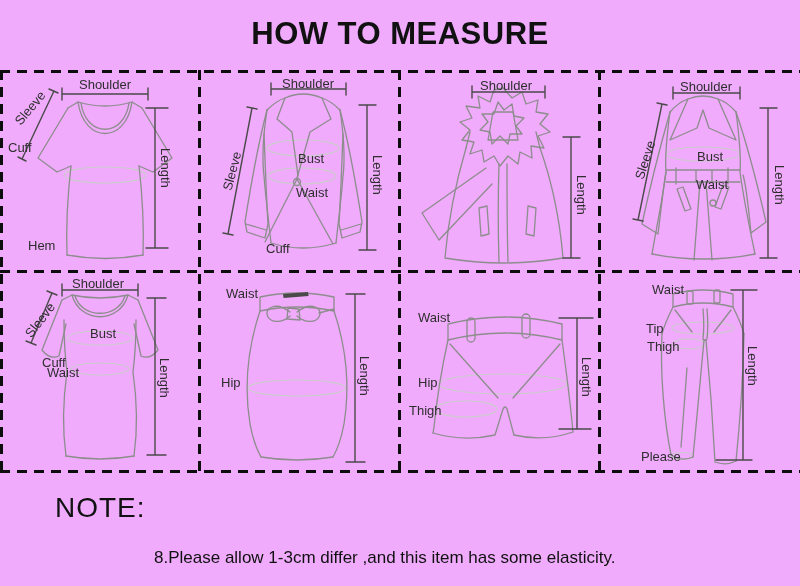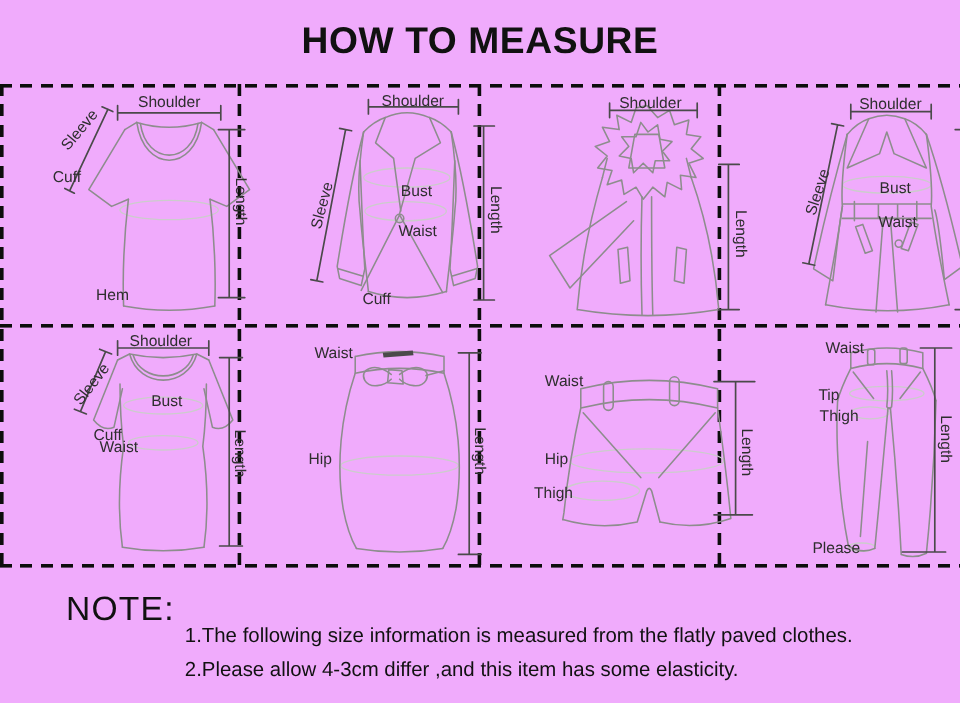--- a/index.html
+++ b/index.html
@@ -6,21 +6,21 @@
   .page{position:relative;width:800px;height:586px;background:#f0abfc;overflow:hidden;
         font-family:"Liberation Sans","DejaVu Sans",sans-serif;}
   .title{position:absolute;top:16px;left:0;width:800px;margin:0;text-align:center;
          font-size:31px;font-weight:800;letter-spacing:.5px;color:var(--title);}
   
   .hdash{position:absolute;height:3px;left:0;width:800px;
          background:repeating-linear-gradient(90deg,var(--border) 0 10px,transparent 10px 17px);}
   .vdash{position:absolute;width:3px;top:70px;height:403px;
          background:repeating-linear-gradient(180deg,var(--border) 0 10px,transparent 10px 17px);}
   
-  .panel{position:absolute;width:200px;height:198px;margin-left:36px;}
+  .panel{position:absolute;width:200px;height:198px;}
   .panel svg{position:absolute;left:0;top:0;}
   .art path,.art circle,.art rect{stroke:var(--line-art);fill:none;stroke-width:1.3;
         stroke-linecap:round;stroke-linejoin:round;}
   .guide ellipse{stroke:var(--guide);fill:none;stroke-width:1.1;}
   .meas path{stroke:var(--measure);fill:none;stroke-width:1.4;stroke-linecap:round;}
   .fill-dark path{fill:var(--measure);stroke:none;}
   .lbl{position:absolute;font-size:13px;line-height:1;color:var(--label);white-space:nowrap;}
   .center{transform:translateX(-50%);}
   .rot{transform:translate(-50%,-50%);}
   .vlabel{writing-mode:vertical-rl;}
@@ -61,21 +61,21 @@
       </g>
       <g class="meas">
         <path d="M62,22 H148 M62,16 V28 M148,16 V28"></path>
         <path d="M54,19 L22,87 M49,17 L58,21 M18,85 L26,89"></path>
         <path d="M155,36 V176 M146,36 H168 M146,176 H168"></path>
       </g>
     </svg>
     <span class="lbl center" style="left:105px;top:6px">Shoulder</span>
     <span class="lbl rot" style="left:30px;top:36px;transform:translate(-50%,-50%) rotate(-50deg)">Sleeve</span>
     <span class="lbl" style="left:8px;top:69px">Cuff</span>
-    <span class="lbl" style="left:44px;top:167px">Hem</span>
+    <span class="lbl" style="left:28px;top:167px">Hem</span>
     <span class="lbl vlabel" style="left:159px;top:76px">Length</span>
   </section>
 
   <section class="panel" style="left:200px;top:72px">
     <svg width="200" height="198" viewBox="0 0 200 198">
       <g class="guide">
         <ellipse cx="103" cy="76" rx="36" ry="8"></ellipse>
           <ellipse cx="102" cy="104" rx="34" ry="8"></ellipse>
       </g>
       <g class="art">
@@ -260,16 +260,15 @@
       </g>
     </svg>
     <span class="lbl" style="left:52px;top:11px">Waist</span>
     <span class="lbl" style="left:46px;top:50px">Tip</span>
     <span class="lbl" style="left:47px;top:68px">Thigh</span>
     <span class="lbl" style="left:41px;top:178px">Please</span>
     <span class="lbl vlabel" style="left:146px;top:74px">Length</span>
   </section>
 
   <span class="note-heading">NOTE:</span>
-  <p class="note-line l1">1.The following size information is measured from the flatly paved clothes.</p>
-  <p class="note-line l2">2.Please allow 4-3cm differ ,and this item has some elasticity.</p>
+  <p class="note-line l2">8.Please allow 1-3cm differ ,and this item has some elasticity.</p>
 
 </div>
 
 </body></html>

